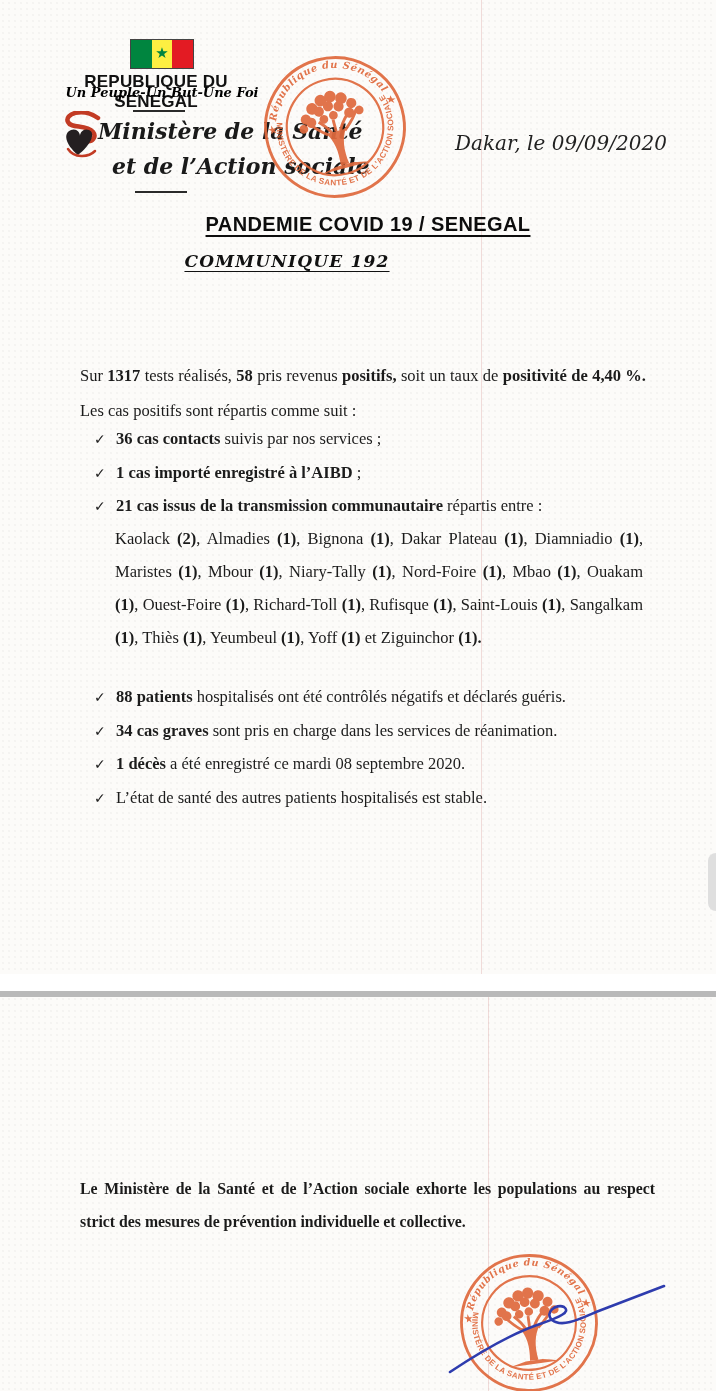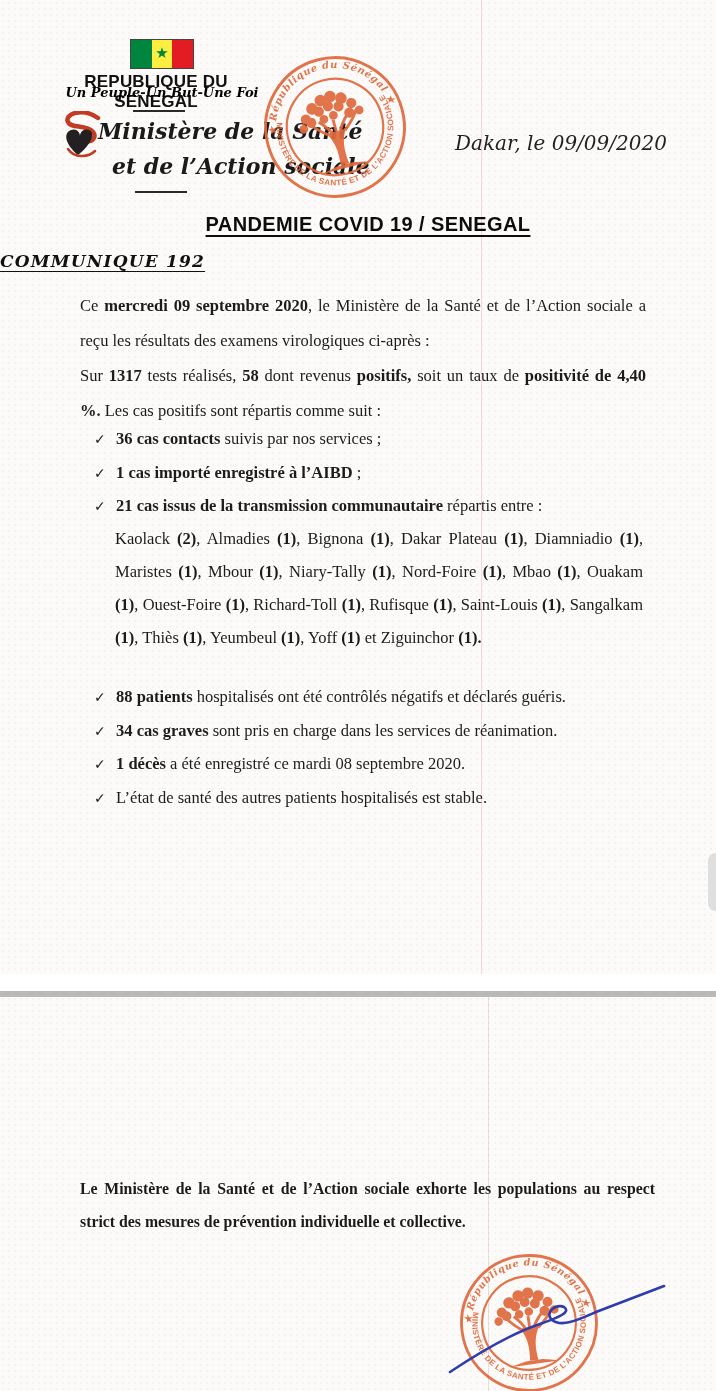--- a/index.html
+++ b/index.html
@@ -39,21 +39,21 @@
   .stamp-top { left:262px; top:54px; width:146px; height:146px; transform:rotate(-15deg); }
   .stamp-bottom { left:458px; top:1252px; width:142px; height:142px; transform:rotate(-8deg); }
   .stamp svg { width:100%; height:100%; display:block; }
   .sig { left:438px; top:1276px; width:238px; height:104px; }
   .sig svg { width:100%; height:100%; display:block; }
 
   
   .doc-title { left:0; top:213px; width:716px; text-align:center; }
   .doc-title span { font-family:"Liberation Sans",sans-serif; font-weight:bold; font-size:20px;
     letter-spacing:0.4px; color:#0d0d0d; text-decoration:underline; text-decoration-thickness:2px; text-underline-offset:4px;padding-left:20px; }
-  .doc-subtitle { left:0; top:251px; width:574px; }
+  .doc-subtitle { left:0; top:251px; width:574px; text-align:center; }
   .doc-subtitle span { font-family:"DejaVu Serif",serif; font-style:italic; font-weight:bold; font-size:17px;
     letter-spacing:1.2px; color:#111; text-decoration:underline; text-underline-offset:4px; }
 
   
   .para { font-size:16.5px; text-align:justify; color:#1b1b1b; }
   .para .b, .li-text .b { font-weight:bold; }
   .p1 { left:80px; top:288px; width:566px; line-height:35px; }
   .p2 { left:80px; top:358px; width:566px; line-height:35px; }
   .locations { left:115px; top:522px; width:528px; line-height:33px; }
   .checklist { left:94px; width:552px; }
@@ -147,22 +147,21 @@
 
   <div class="abs dateline script">Dakar, le 09/09/2020</div>
 
   <div class="abs doc-title">
     <span>PANDEMIE COVID 19 / SENEGAL</span>
   </div>
   <div class="abs doc-subtitle">
     <span>COMMUNIQUE 192</span>
   </div>
 
-  <div class="abs para p1"><span>Ce </span><span class="b">mercredi 09 septembre 2020</span><span>, le Ministère de la Santé et de l’Action sociale a reçu les résultats des examens virologiques ci-après :</span></div>
-  <div class="abs para p2"><span>Sur </span><span class="b">1317</span><span> tests réalisés, </span><span class="b">58</span><span> dont revenus </span><span class="b">positifs,</span><span> soit un taux de </span><span class="b">positivité de 4,40 %.</span><span>  Les cas positifs sont répartis comme suit :</span></div>
+  <div class="abs para p2"><span>Sur </span><span class="b">1317</span><span> tests réalisés, </span><span class="b">58</span><span> pris revenus </span><span class="b">positifs,</span><span> soit un taux de </span><span class="b">positivité de 4,40 %.</span><span>  Les cas positifs sont répartis comme suit :</span></div>
 
   <div class="abs checklist ul1">
     <div class="check-item">
       <span class="check-mark">✓</span>
       <span class="li-text"><span class="b">36 cas contacts</span><span> suivis par nos services ;</span></span>
     </div>
     <div class="check-item">
       <span class="check-mark">✓</span>
       <span class="li-text"><span class="b">1 cas importé enregistré à l’AIBD</span><span> ;</span></span>
     </div>

